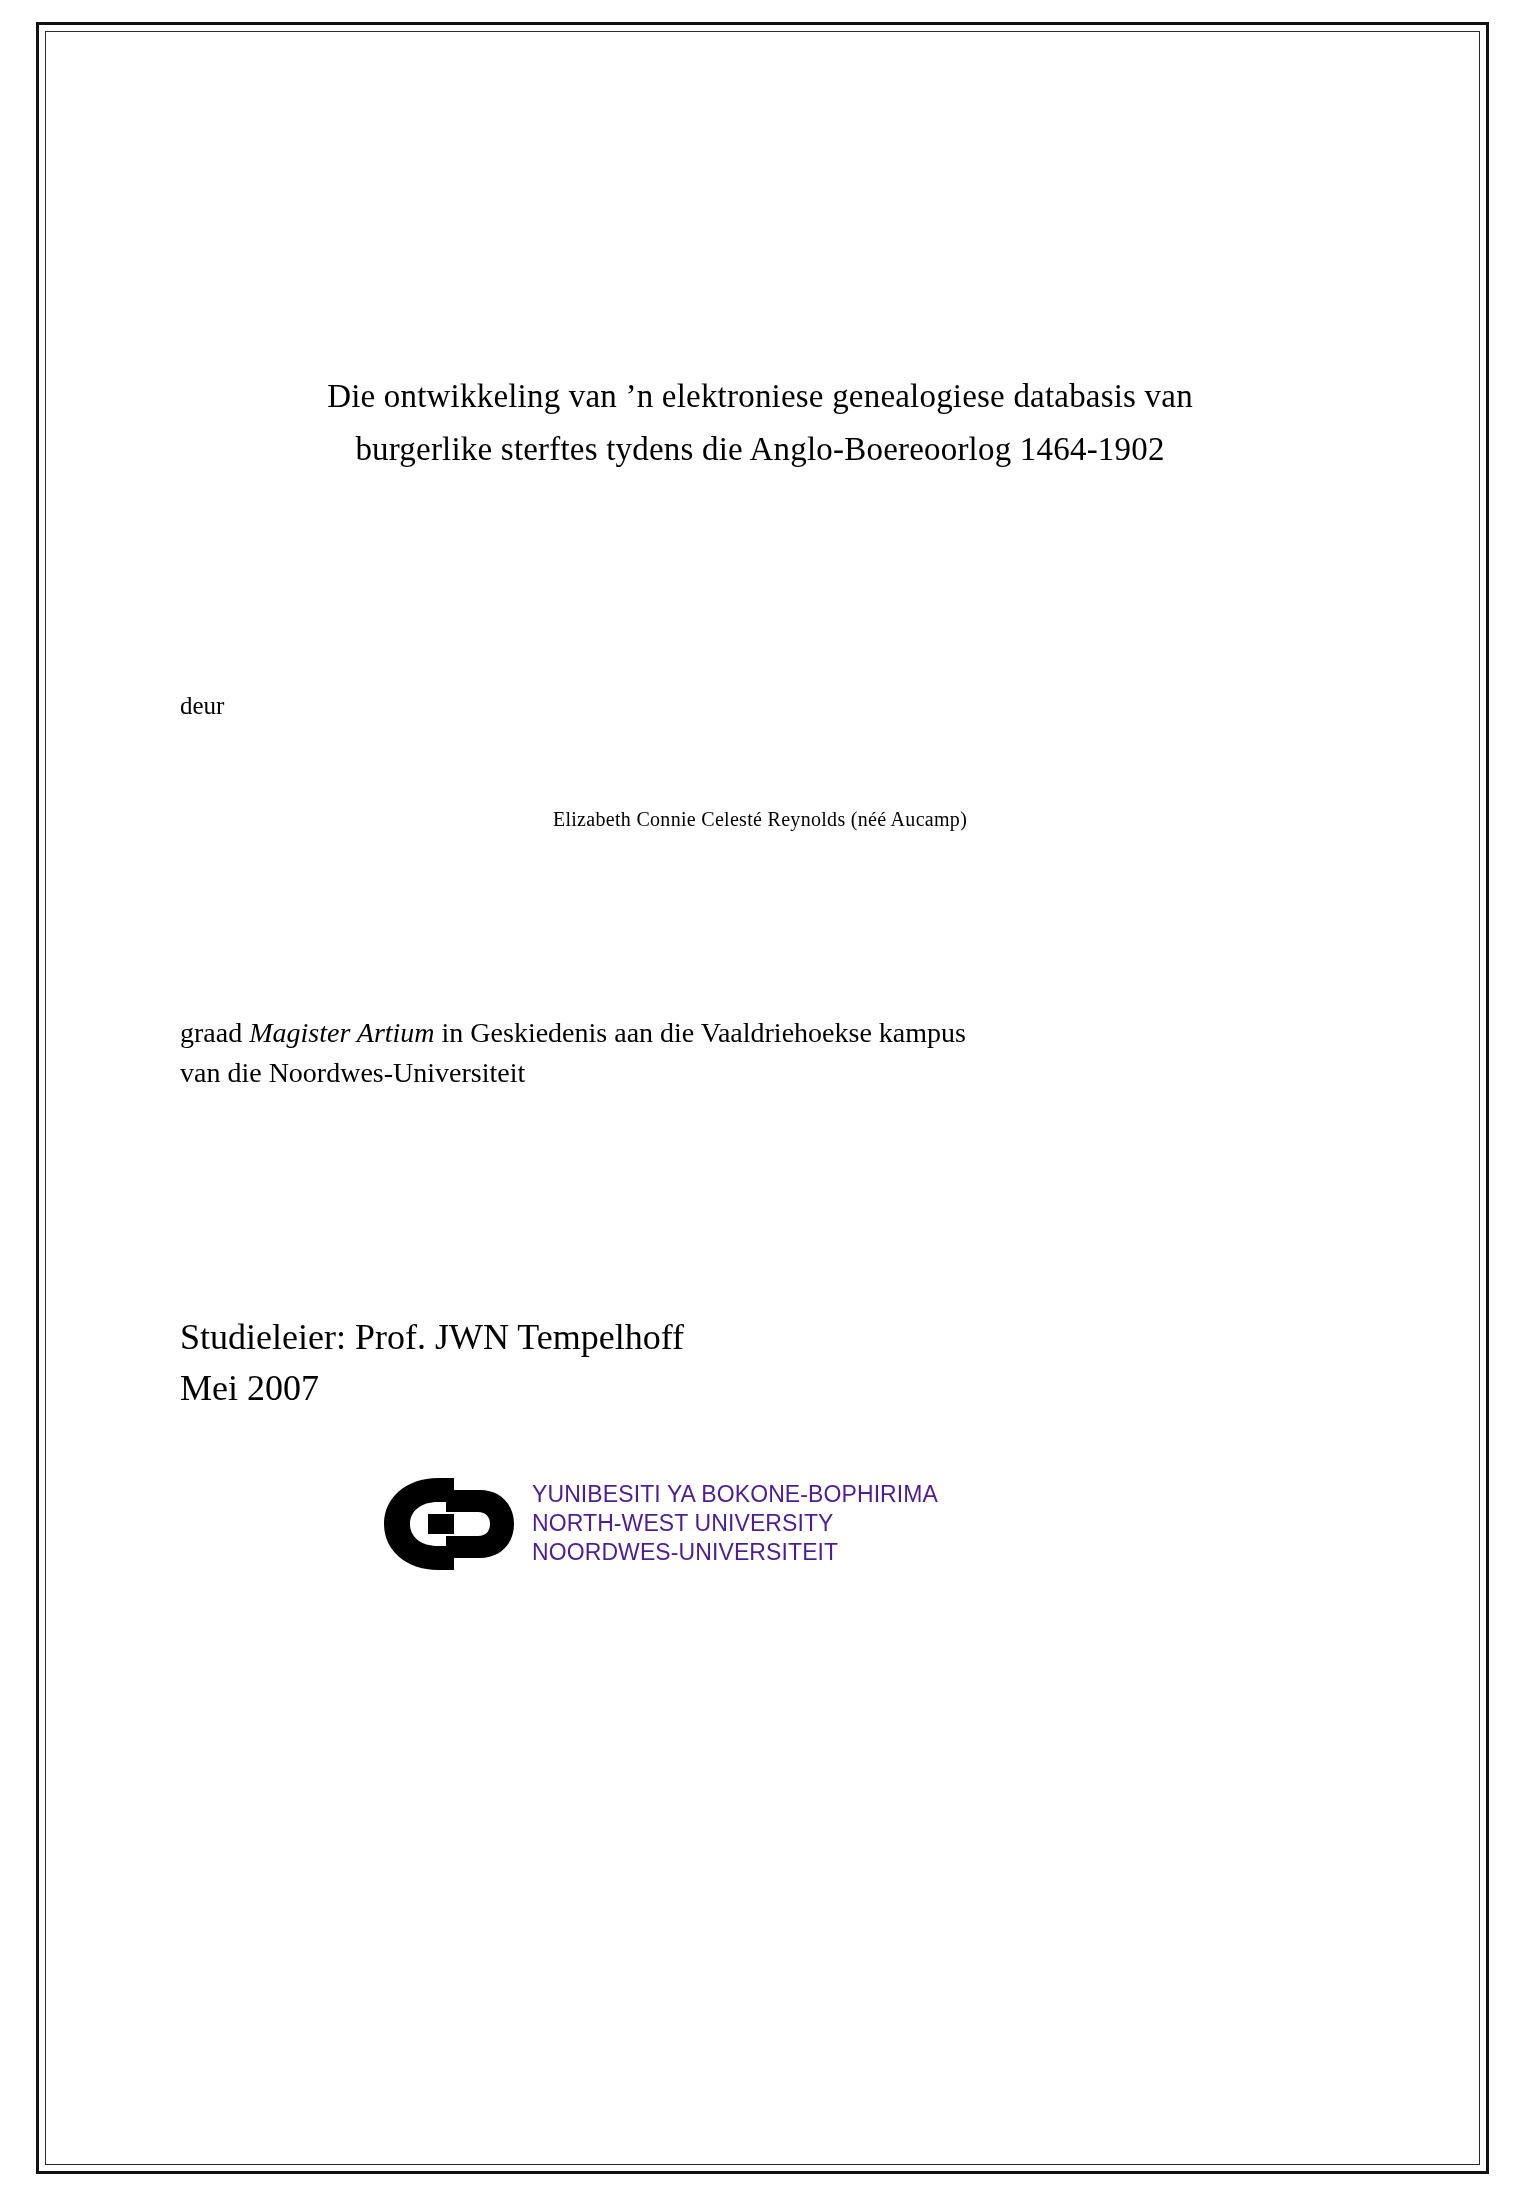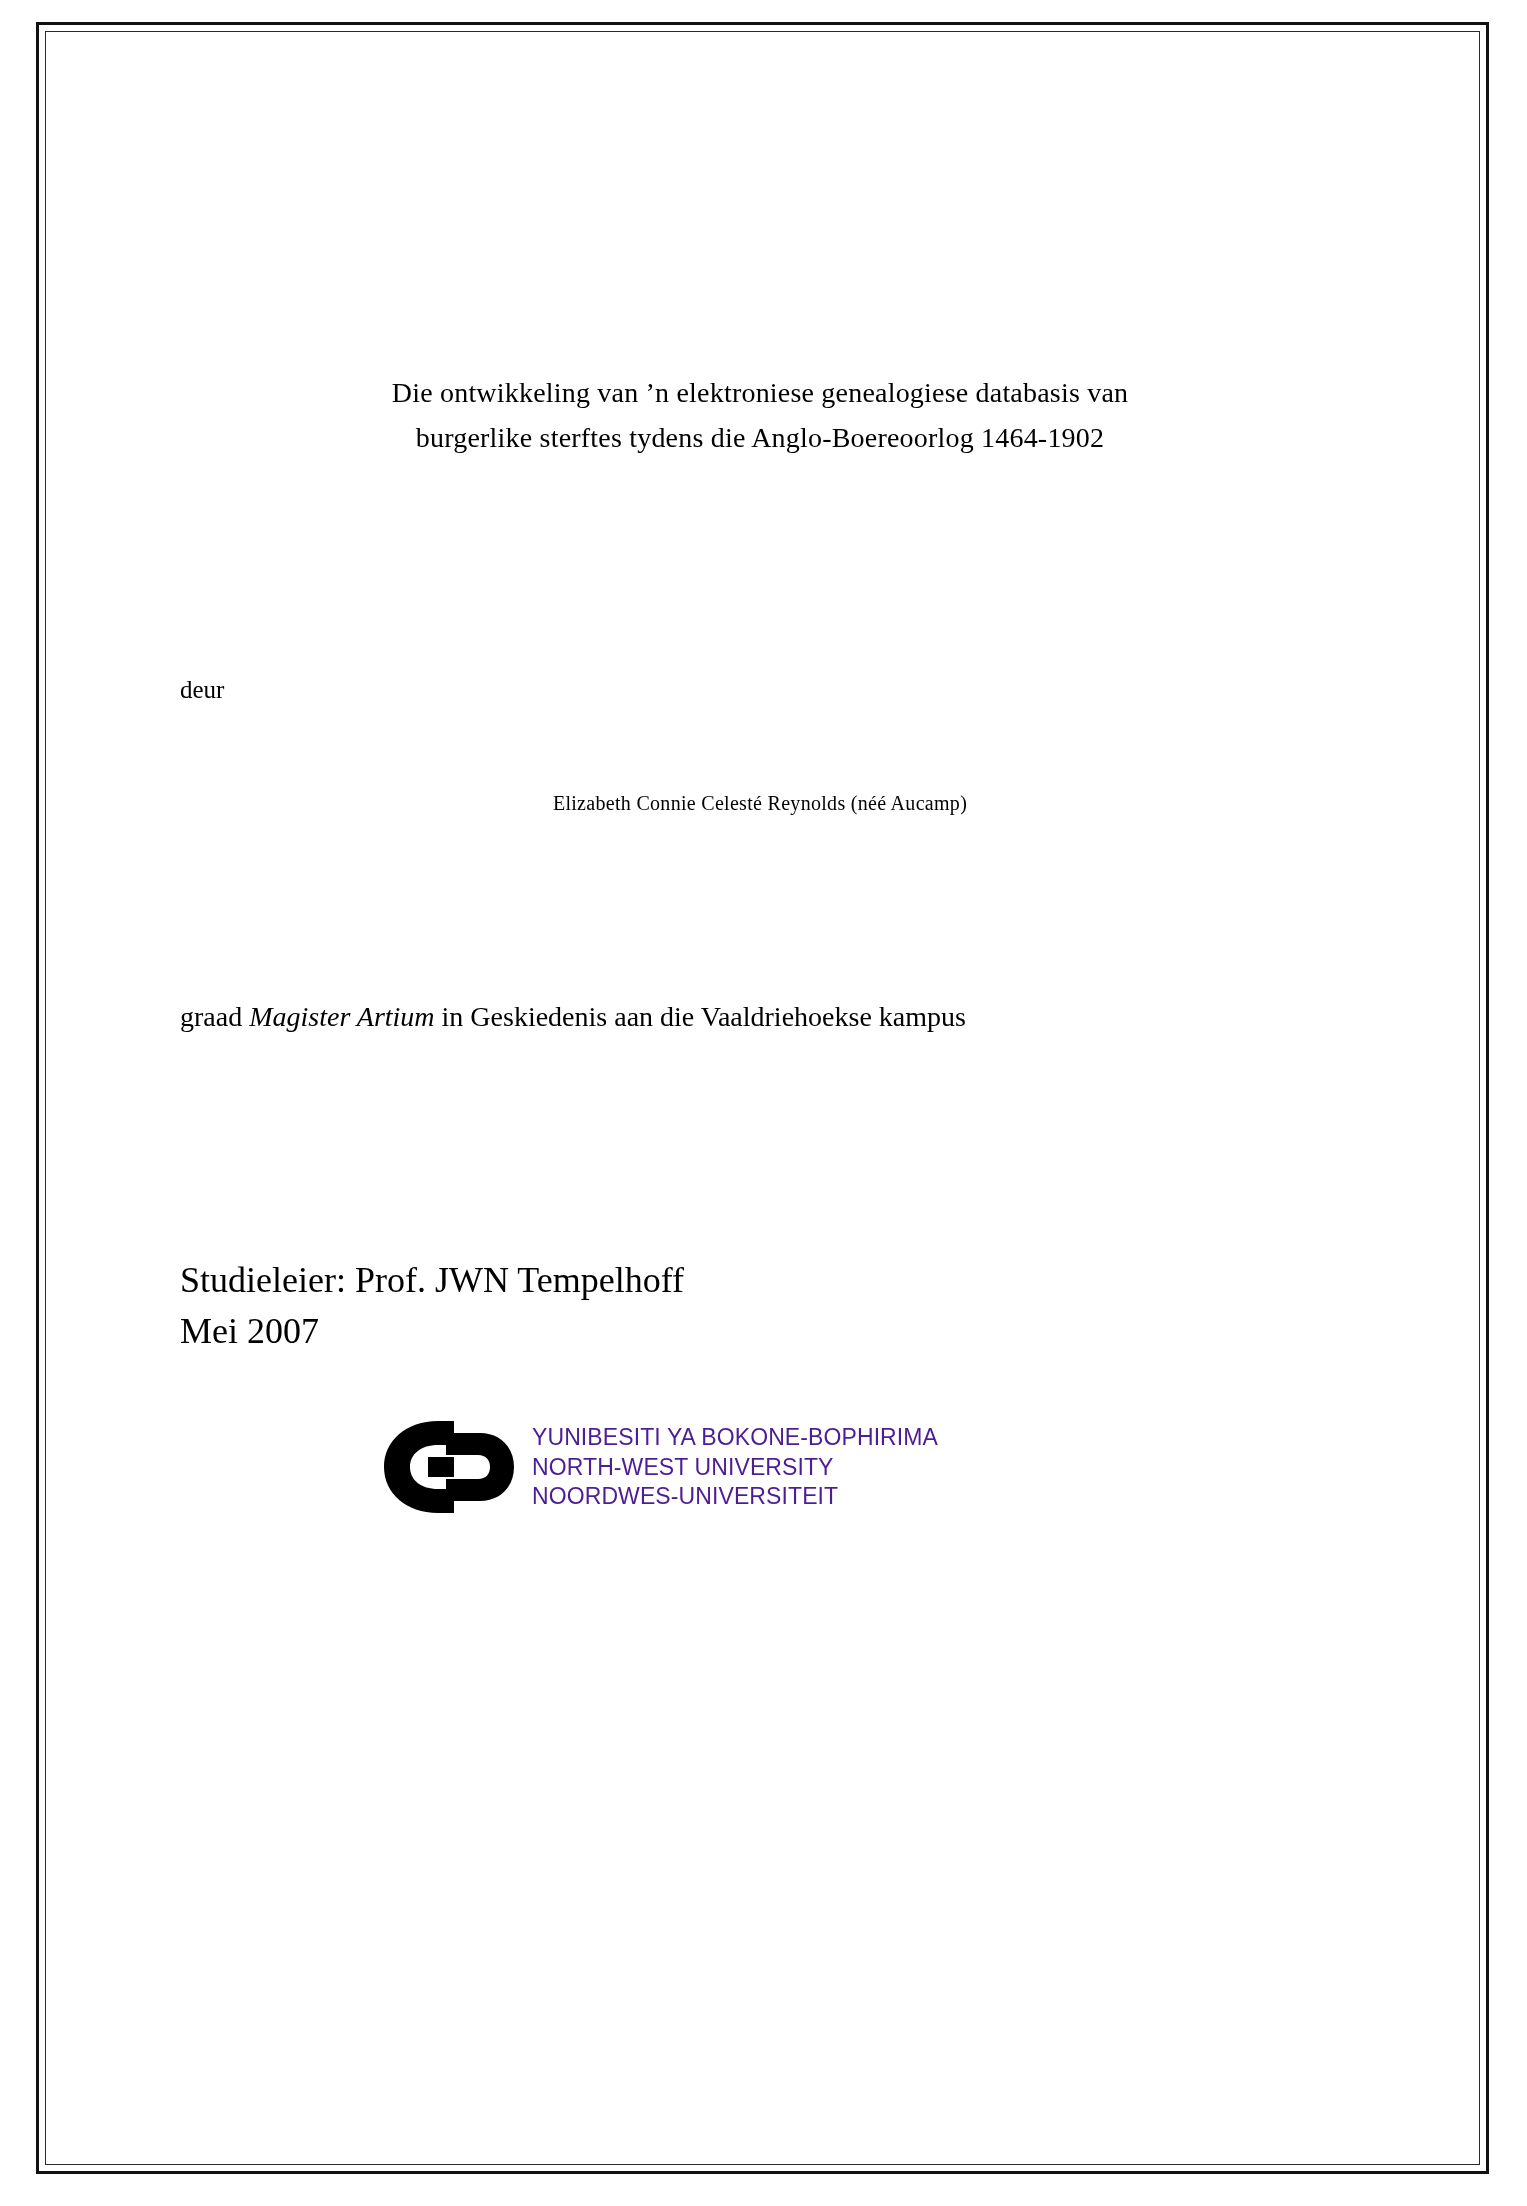--- a/index.html
+++ b/index.html
@@ -53,21 +53,21 @@
     top: 60px;
     width: 1160px;
     box-sizing: border-box;
   }
 
   .title-block {
     margin-top: 310px;
     text-align: center;
   }
   .title-line {
-    font-size: 28px;
+    font-size: 33px;
     line-height: 1.62;
     letter-spacing: 0.2px;
     white-space: nowrap;
   }
 
   .deur {
     margin-top: 215px;
     font-size: 25px;
   }
 
@@ -138,20 +138,21 @@
       <div class="title-line">Die ontwikkeling van ’n elektroniese genealogiese databasis van</div>
       <div class="title-line">burgerlike sterftes tydens die Anglo-Boereoorlog 1464-1902</div>
     </div>
 
     <div class="deur">deur</div>
 
     <div class="author">Elizabeth Connie Celesté Reynolds (néé Aucamp)</div>
 
     <div class="abstract-block">
       <div><span>graad </span><span class="ital">Magister Artium</span><span> in Geskiedenis aan die Vaaldriehoekse kampus</span></div>
+      <div>van die Noordwes-Universiteit</div>
     </div>
 
     <div class="supervisor-block">
       <div>Studieleier: Prof. JWN Tempelhoff</div>
       <div>Mei 2007</div>
     </div>
 
     <div class="logo-area">
       <div class="logo-mark">
         <svg width="150" height="104" viewBox="0 0 150 104" xmlns="http://www.w3.org/2000/svg" aria-hidden="true">

